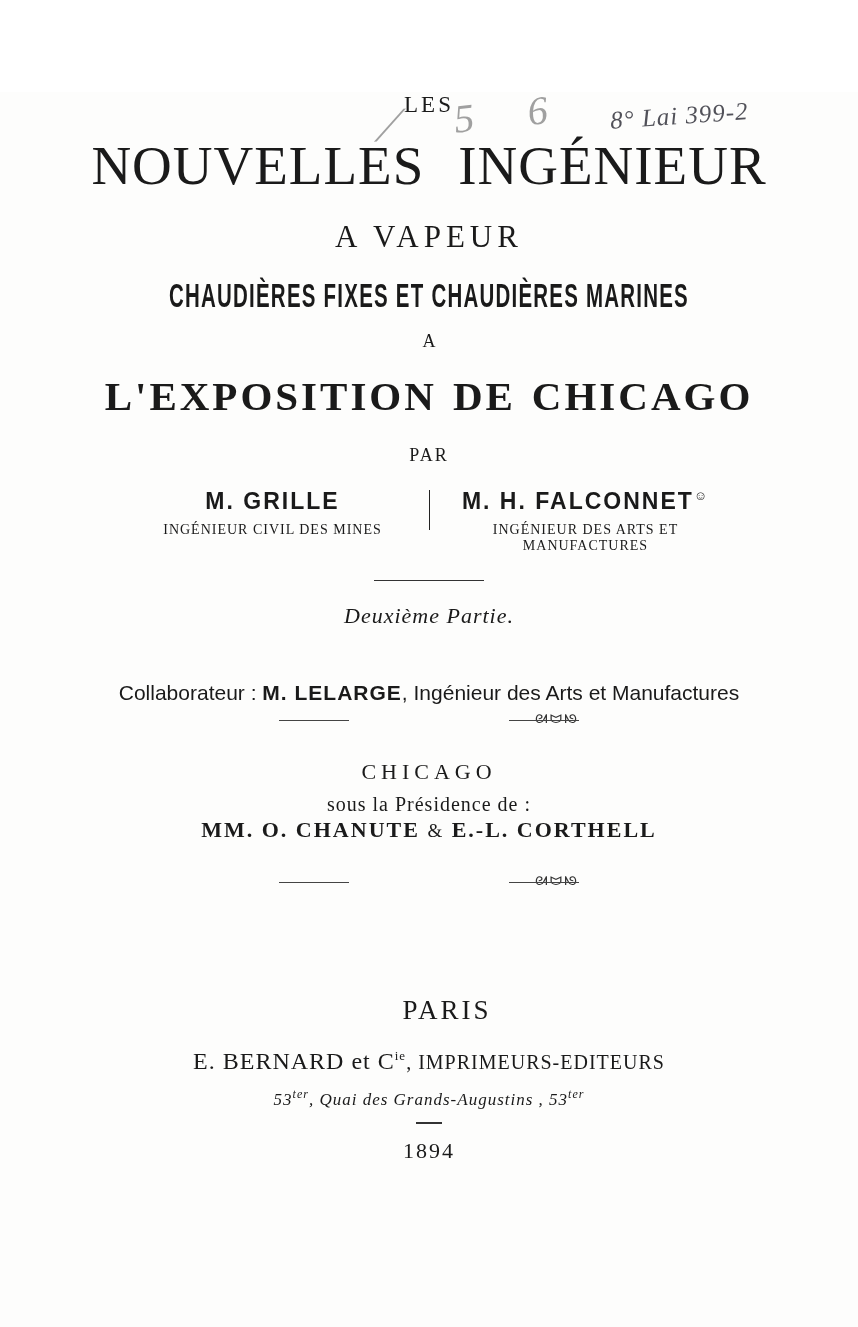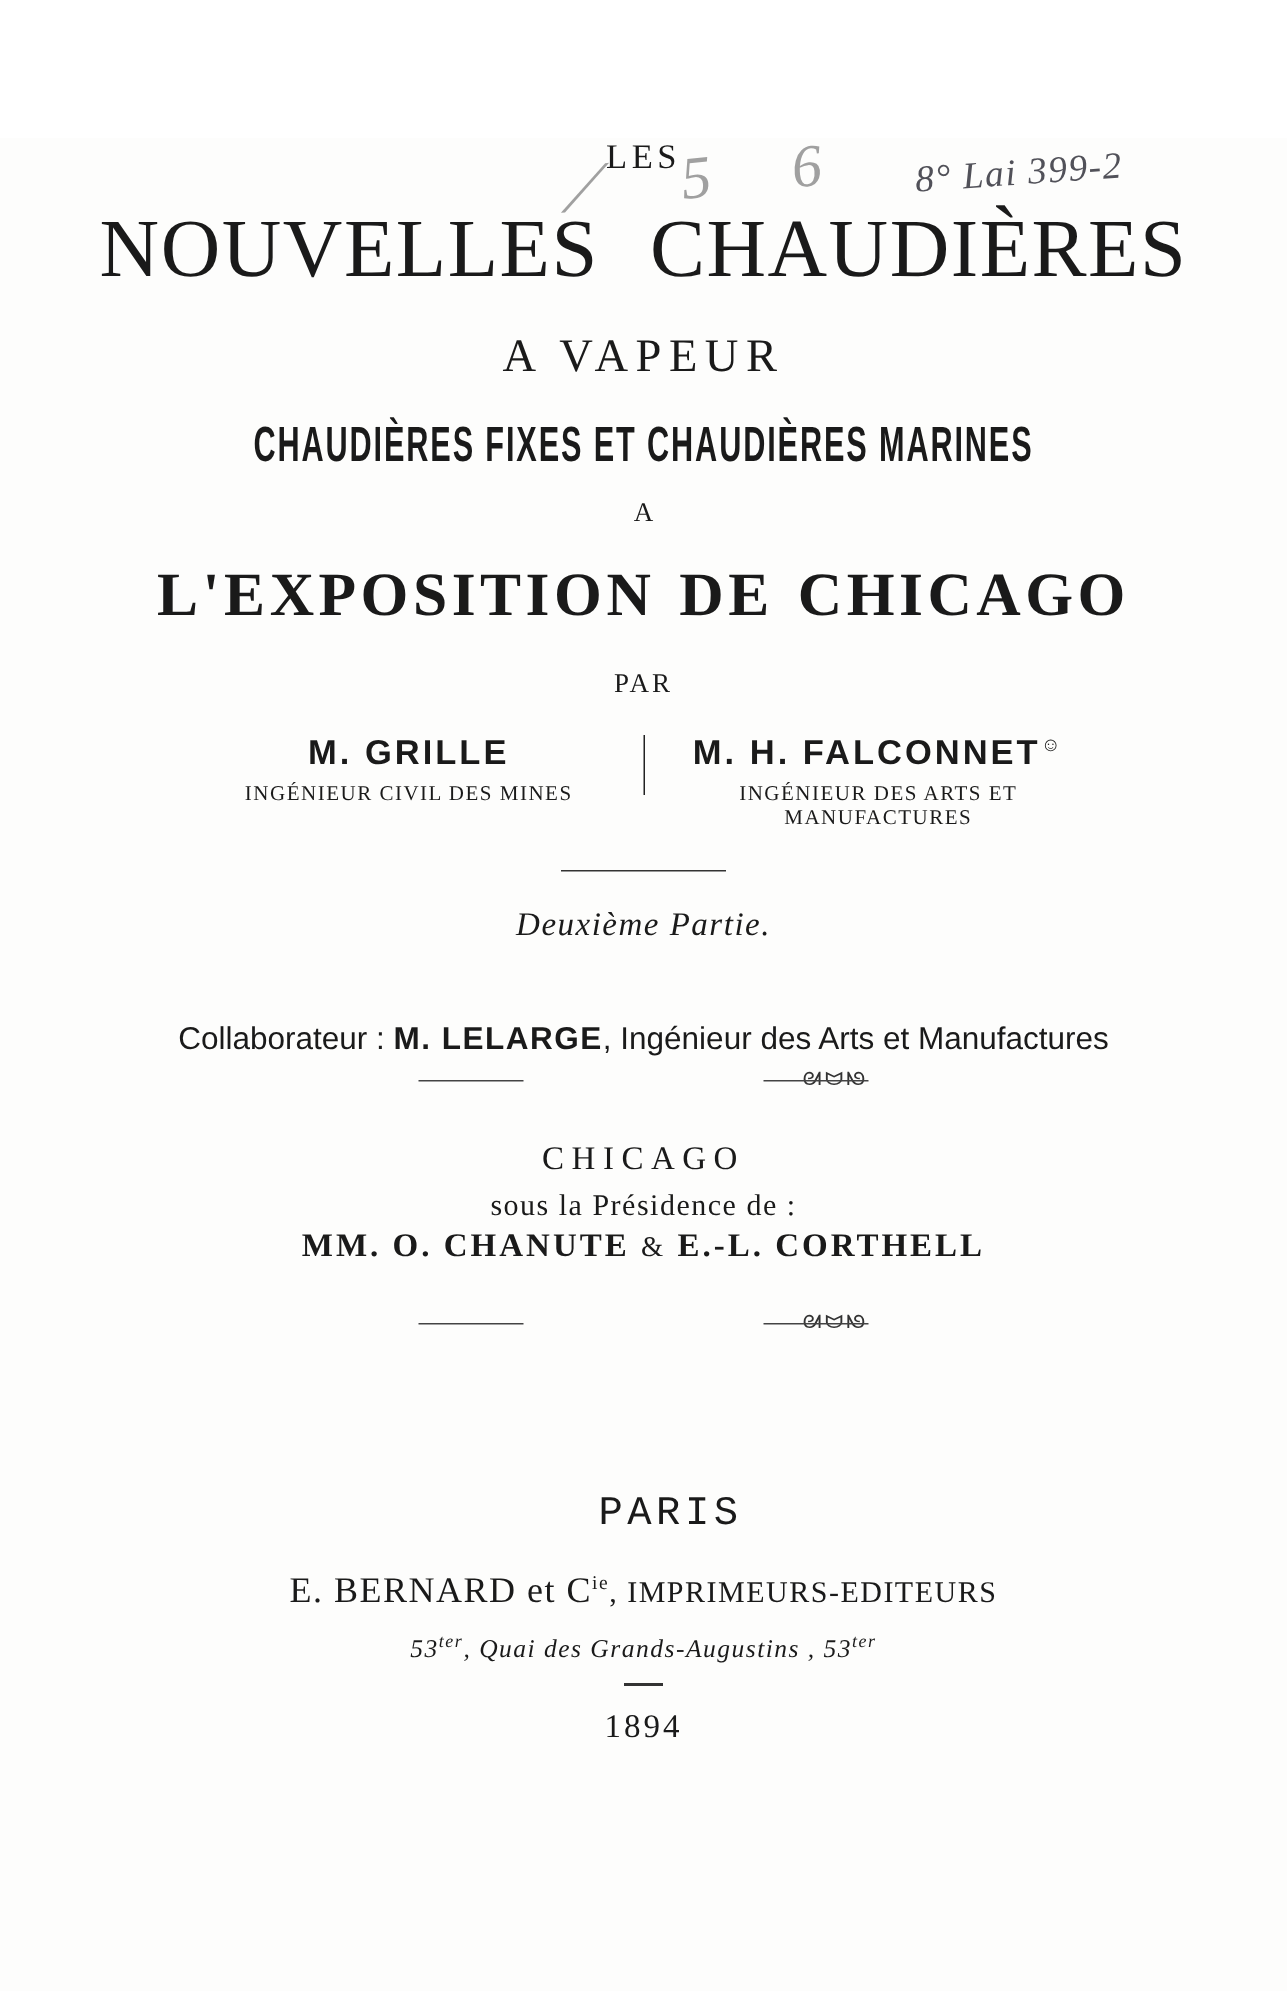--- a/index.html
+++ b/index.html
@@ -212,21 +212,21 @@
     font-family: "Liberation Serif", serif;
   }
   .mm-line .amp { font-weight: normal; font-size: 19px; }
 
   .swirl2 { margin-top: 30px; }
 
   .paris {
     margin-top: 104px;
     font-size: 27px;
     letter-spacing: 3px;
-    font-family: Liberation Mono, monospace;
+    font-family: Liberation Serif, serif;
     margin-left: 36px;
   }
   .publisher {
     margin-top: 22px;
     font-size: 24px;
     letter-spacing: 1px;
     font-family: "Liberation Serif", serif;
   }
   .smallcaps {
     font-size: 20px;
@@ -256,21 +256,21 @@
 <body>
 
 <div class="page">
 
   <div class="mark mark-pencil">⟋ 5 6</div>
   <div class="mark mark-shelf">8° Lai 399-2</div>
 
   <div class="center les">LES</div>
 
   <div class="center title-main">
-    <span>NOUVELLES</span><span class="gap"></span><span>CHAUDIÈRES</span>
+    <span>NOUVELLES</span><span class="gap"></span><span>INGÉNIEUR</span>
   </div>
 
   <div class="center vapeur">A  VAPEUR</div>
 
   <div class="center subtitle-cond">CHAUDIÈRES FIXES ET CHAUDIÈRES MARINES</div>
 
   <div class="center a-small">A</div>
 
   <div class="center expo">
     <span>L'EXPOSITION</span><span class="gap"></span><span>DE</span><span class="gap"></span><span>CHICAGO</span>

